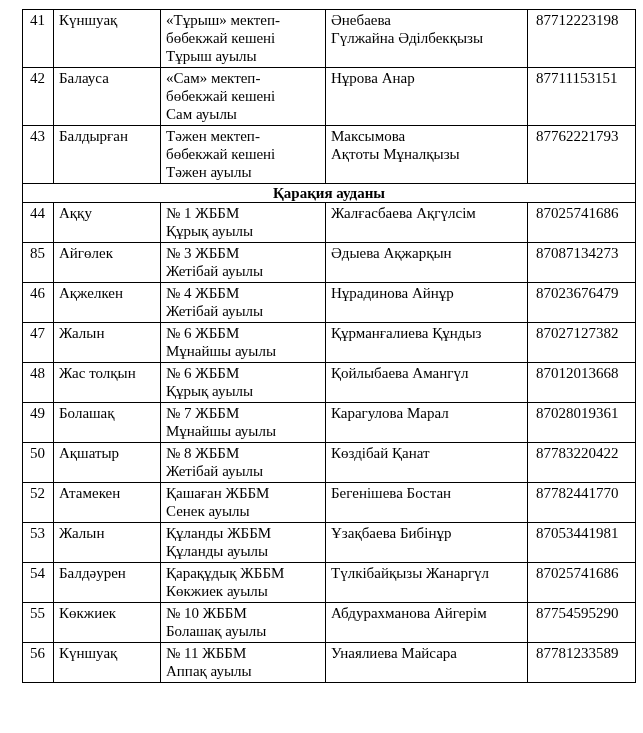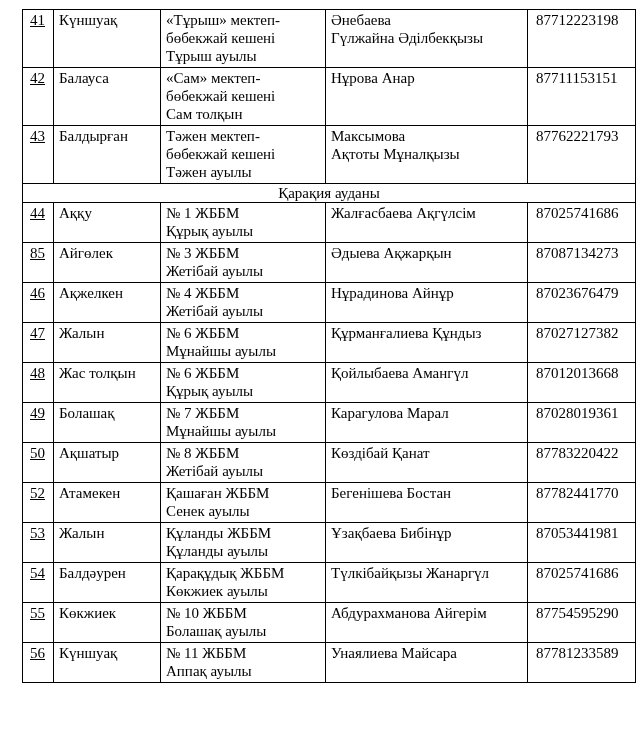--- a/index.html
+++ b/index.html
@@ -37,27 +37,26 @@
     font-size: 15px;
     line-height: 18px;
     padding: 1px 4px 2px 5px;
     white-space: pre-line;
     overflow: hidden;
   }
   td.num {
     text-align: center;
     padding-left: 0;
     padding-right: 1px;
-    text-decoration: underline;
   }
   td.phone {
     padding-left: 8px;
   }
   td.section {
-    font-weight: normal;
+    font-weight: bold;
     text-align: center;
     padding: 0;
     line-height: 18px;
     white-space: nowrap;
   }
   .squiggle {
     text-decoration-style: wavy;
     text-decoration-color: #cc1100;
     text-decoration-thickness: 1px;
     text-underline-offset: 3px;
@@ -84,21 +83,21 @@
 Тұрыш ауылы</td>
           <td class="person">Әнебаева
 Гүлжайна Әділбекқызы</td>
           <td class="phone">87712223198</td>
         </tr>
         <tr>
           <td class="num">42</td>
           <td class="name">Балауса</td>
           <td class="school">«Сам» мектеп-
 бөбекжай кешені
-Сам толқын</td>
+Сам ауылы</td>
           <td class="person">Нұрова Анар</td>
           <td class="phone">87711153151</td>
         </tr>
         <tr>
           <td class="num">43</td>
           <td class="name">Балдырған</td>
           <td class="school">Тәжен мектеп-
 бөбекжай кешені
 Тәжен ауылы</td>
           <td class="person"><span class="squiggle">Максымова

